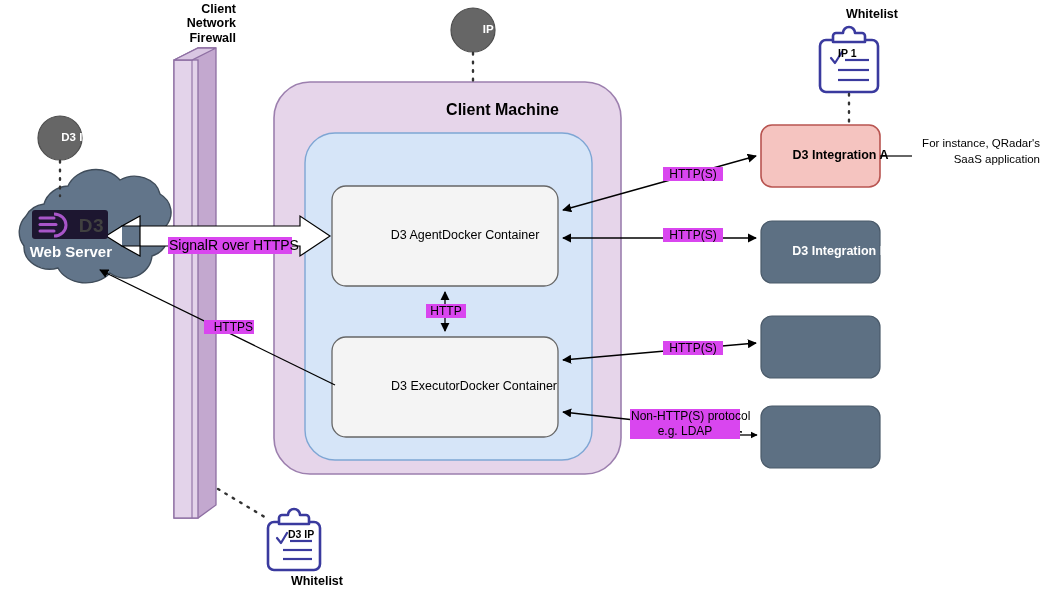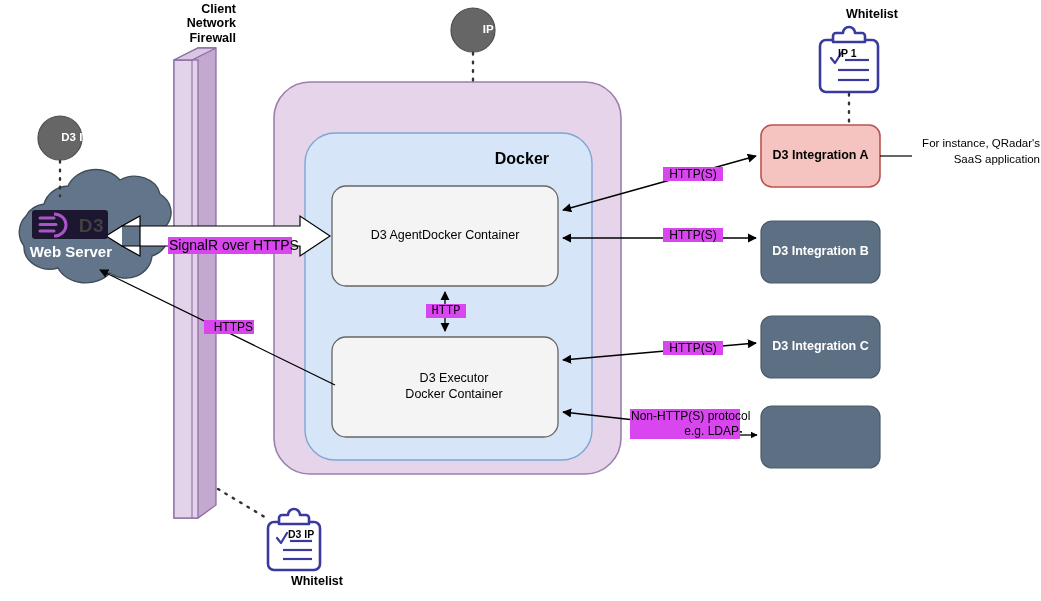--- a/index.html
+++ b/index.html
@@ -6,21 +6,21 @@
   body{font-family:"Liberation Sans",sans-serif;}
   #stage{position:relative;width:1041px;height:601px;overflow:hidden;background:#fff;}
   #svg-layer{position:absolute;left:0;top:0;width:1041px;height:601px;}
   .lbl{position:absolute;color:#000;text-align:right;line-height:1.15;white-space:pre;}
   .bold{font-weight:bold;}
 
   .edge-label{position:absolute;background:#d946ef;color:#000;font-size:12px;line-height:1.2;
               text-align:center;white-space:pre;padding:0 1px;}
 
   .boxlabel{position:absolute;display:flex;align-items:center;justify-content:center;
-            text-align:center;line-height:1.25;}
+            text-align:center;line-height:1.25;margin-left:20px;}
 </style>
 </head>
 <body>
 
 <div id="stage">
 
   <svg id="svg-layer" viewBox="0 0 1041 601">
     <defs>
       <marker id="arrow" viewBox="0 0 10 10" refX="9" refY="5" markerWidth="7" markerHeight="7" orient="auto-start-reverse">
         <path d="M 0 0 L 10 5 L 0 10 z" fill="#000"></path>
@@ -120,48 +120,47 @@
 Firewall</div>
 
   <div class="lbl bold" style="left:30px; top:131px; width:60px; font-size:11.5px; color:#ffffff;">D3 IP</div>
 
   <div class="lbl bold" style="left:443px; top:23px; width:60px; font-size:11.5px; color:#ffffff;">IP 1</div>
 
   <div class="lbl bold" style="left:0; top:243px; width:112px; font-size:15px; color:#ffffff;">Web Server</div>
 
   <div class="lbl bold" style="left:64px; top:215px; width:40px; font-size:19px; color:#404040; letter-spacing:0.5px;">D3</div>
 
+  <div class="lbl bold" style="left:335px; top:101px; width:224px; font-size:16px;">Client Machine</div>
 
-  <div class="lbl bold" style="left:345px; top:150px; width:204px; font-size:16px;">Docker</div>
 
   <div class="boxlabel" style="left:332px; top:186px; width:226px; height:100px; font-size:12.5px; flex-direction:row;">
     <span>D3 Agent</span>
     <span>Docker Container</span>
   </div>
 
-  <div class="boxlabel" style="left:332px; top:337px; width:244px; height:100px; font-size:12.5px; flex-direction:column;">
+  <div class="boxlabel" style="left:332px; top:337px; width:244px; height:100px; font-size:12.5px; flex-direction:row;">
     <span>D3 Executor</span>
     <span>Docker Container</span>
   </div>
 
-  <div class="edge-label" style="left:426px; top:304px; width:38px;font-family:Liberation Mono, monospace;">HTTP</div>
+  <div class="edge-label" style="left:426px; top:304px; width:38px;">HTTP</div>
 
   <div class="edge-label" style="left:168px; top:229px; width:122px; font-size:14px;margin-top:8px;">SignalR over HTTPS</div>
 
   <div class="edge-label" style="left:204px; top:320px; width:48px;text-align:right;">HTTPS</div>
 
   <div class="edge-label" style="left:663px; top:167px; width:58px;">HTTP(S)</div>
   <div class="edge-label" style="left:663px; top:228px; width:58px;">HTTP(S)</div>
   <div class="edge-label" style="left:663px; top:341px; width:58px;">HTTP(S)</div>
-  <div class="edge-label" style="left:630px; top:409px; width:108px; line-height:1.25;text-align:right;">Non-HTTP(S) protocol
+  <div class="edge-label" style="left:630px; top:409px; width:108px; line-height:1.25;">Non-HTTP(S) protocol
 e.g. LDAP</div>
 
   <div class="boxlabel bold" style="left:761px; top:125px; width:119px; height:62px; font-size:12.5px; color:#000000;">D3 Integration A</div>
   <div class="boxlabel bold" style="left:761px; top:221px; width:119px; height:62px; font-size:12.5px; color:#ffffff;">D3 Integration B</div>
-  <div class="boxlabel bold" style="left:761px; top:316px; width:119px; height:62px; font-size:12.5px; color:#ffffff;">D3 Integration C</div>
 
   <div class="lbl" style="left:912px; top:136px; width:128px; font-size:11.5px; line-height:1.35;">For instance, QRadar's
 SaaS application</div>
 
   <div class="lbl bold" style="left:800px; top:7px; width:98px; font-size:12.5px;">Whitelist</div>
   <div class="lbl bold" style="left:838px; top:47px; width:34px; font-size:10.5px; text-align:left;">IP 1</div>
 
   <div class="lbl bold" style="left:245px; top:574px; width:98px; font-size:12.5px;">Whitelist</div>
   <div class="lbl bold" style="left:288px; top:528px; width:36px; font-size:10.5px; text-align:left;">D3 IP</div>
 

